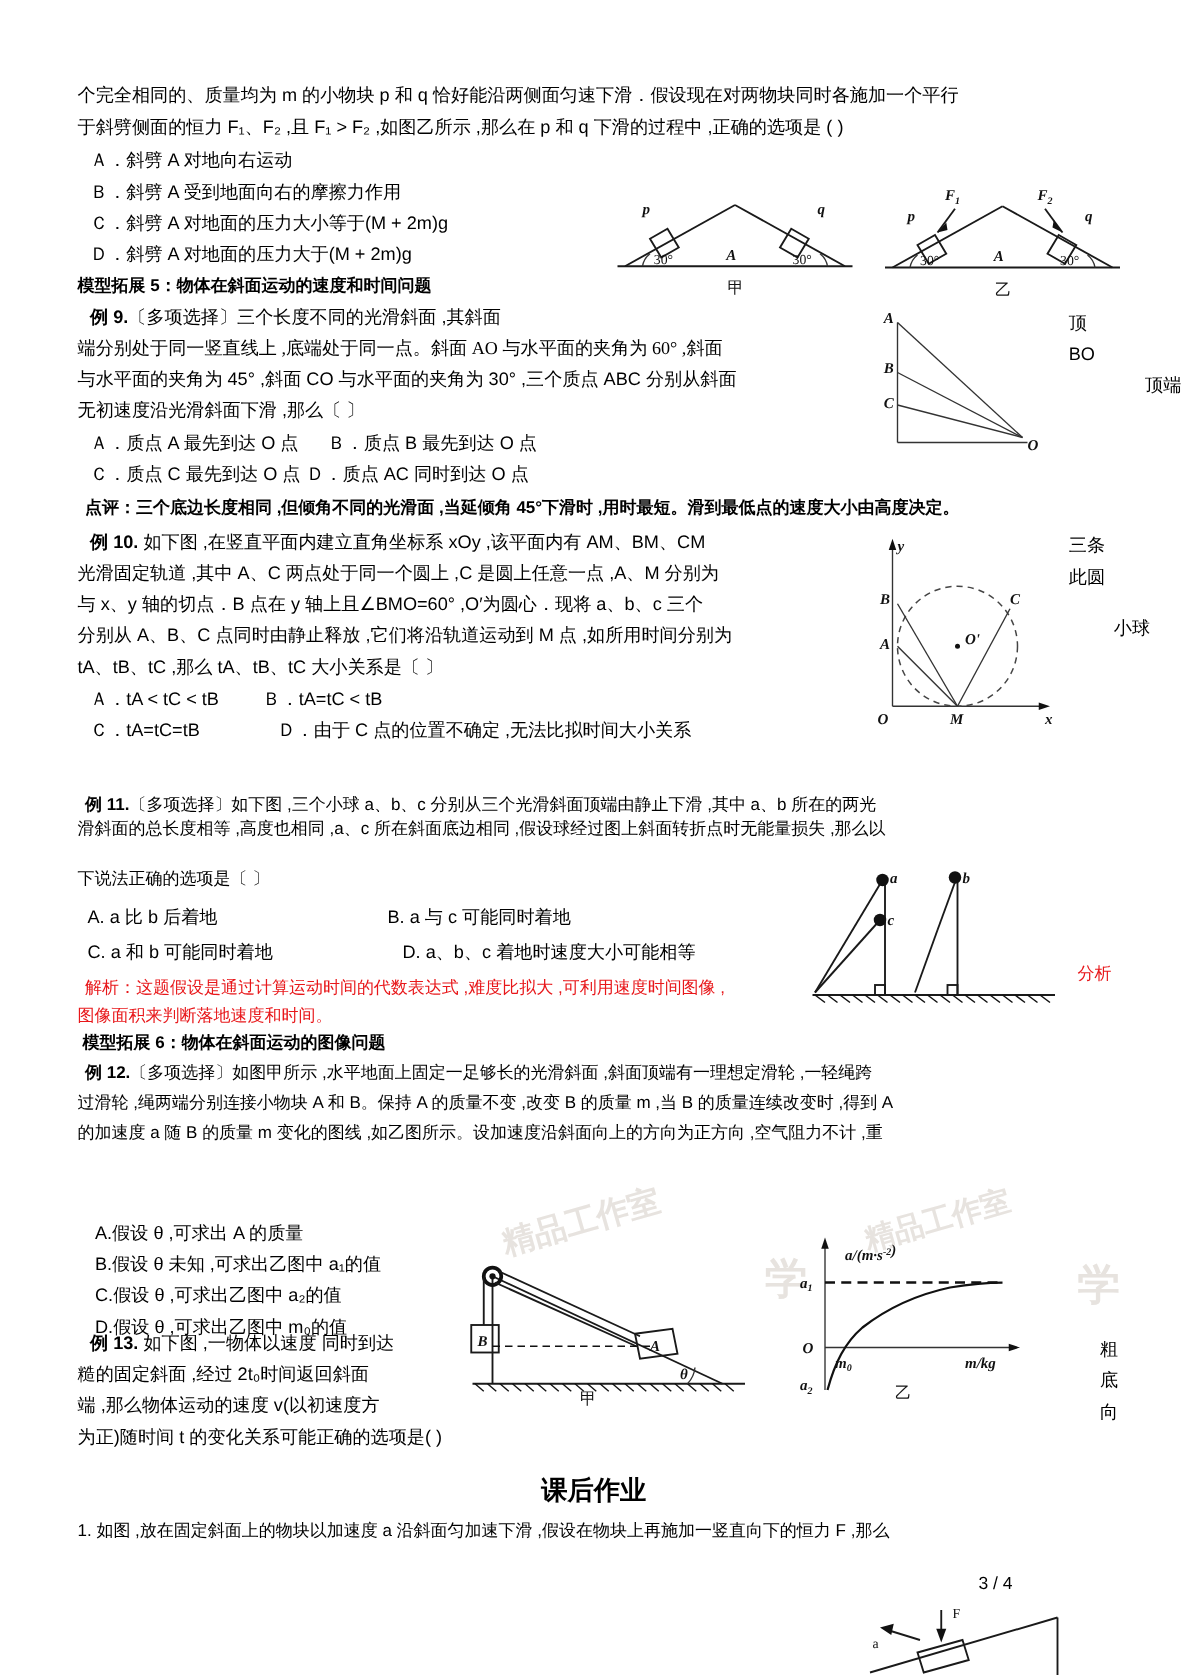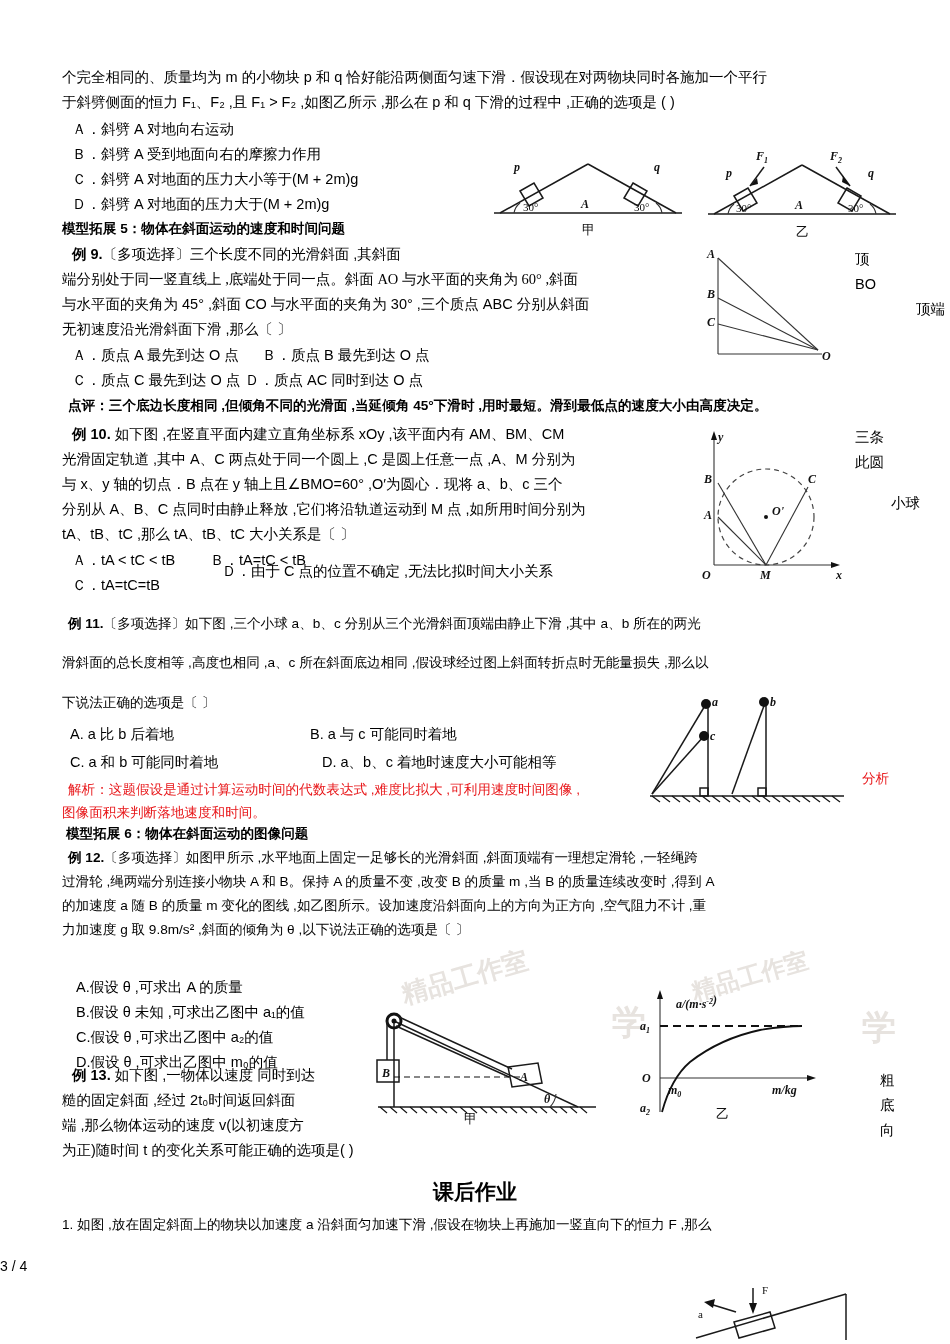--- a/index.html
+++ b/index.html
@@ -39,21 +39,21 @@
     position: absolute;
     font-family: "Liberation Sans", sans-serif;
     color: #e7e3df;
     font-weight: bold;
     pointer-events: none;
     user-select: none;
   }
   .pagenum {
     position: absolute;
     left: 0; width: 810px;
-    text-align: left;
+    text-align: right;
     font-size: 14px;
   }
   .ctr-title {
     position: absolute;
     left: 0; width: 950px;
     text-align: center;
     font-weight: bold;
     font-size: 21px;
   }
 </style>
@@ -149,21 +149,21 @@
   <div class="t body14" style="left:72px; top:427px;">
     <span class="bold">例 10.</span> <span>如下图 ,在竖直平面内建立直角坐标系 xOy ,该平面内有 AM、BM、CM</span>
   </div>
   <div class="t body14" style="left:62px; top:452px;">光滑固定轨道 ,其中 A、C 两点处于同一个圆上 ,C 是圆上任意一点 ,A、M 分别为</div>
   <div class="t body14" style="left:62px; top:477px;">与 x、y 轴的切点．B 点在 y 轴上且∠BMO=60° ,O′为圆心．现将 a、b、c 三个</div>
   <div class="t body14" style="left:62px; top:502px;">分别从 A、B、C 点同时由静止释放 ,它们将沿轨道运动到 M 点 ,如所用时间分别为</div>
   <div class="t body14" style="left:62px; top:527px;">tA、tB、tC ,那么 tA、tB、tC 大小关系是〔        〕</div>
   <div class="t body14" style="left:72px; top:553px;">Ａ．tA &lt; tC &lt; tB</div>
   <div class="t body14" style="left:210px; top:553px;">Ｂ．tA=tC &lt; tB</div>
   <div class="t body14" style="left:72px; top:578px;">Ｃ．tA=tC=tB</div>
-  <div class="t body14" style="left:222px; top:564px;">Ｄ．由于 C 点的位置不确定 ,无法比拟时间大小关系</div>
+  <div class="t body14" style="left:222px; top:578px;">Ｄ．由于 C 点的位置不确定 ,无法比拟时间大小关系</div>
 
   <div class="t body14" style="left:855px; top:430px;">三条</div>
   <div class="t body14" style="left:855px; top:455px;">此圆</div>
   <div class="t body14" style="left:855px; top:496px;margin-left:36px;">小球</div>
 
   <div class="fig" style="left:690px; top:425px;">
     <svg width="160" height="160" viewBox="0 0 160 160">
       <line class="sc-thin" x1="24" y1="140" x2="24" y2="12"></line>
       <polygon class="fl" points="24,6 21,15 27,15"></polygon>
       <line class="sc-thin" x1="24" y1="140" x2="144" y2="140"></line>
@@ -177,21 +177,21 @@
       <text class="lbl" x="14" y="94">A</text>
       <text class="lbl" x="118" y="58">C</text>
       <text class="lbl" x="82" y="90">O'</text>
       <text class="lbl" x="70" y="154">M</text>
       <text class="lbl" x="12" y="154">O</text>
       <text class="lbl" x="146" y="154">x</text>
       <text class="lbl" x="28" y="16">y</text>
     </svg>
   </div>
 
-  <div class="t body13" style="left:68px; top:617px;text-align:right;">
+  <div class="t body13" style="left:68px; top:637px;text-align:right;">
     <span class="bold">例 11.</span><span>〔多项选择〕</span><span>如下图 ,三个小球 a、b、c 分别从三个光滑斜面顶端由静止下滑 ,其中 a、b 所在的两光</span>
   </div>
   <div class="t body13" style="left:62px; top:656px;">滑斜面的总长度相等 ,高度也相同 ,a、c 所在斜面底边相同 ,假设球经过图上斜面转折点时无能量损失 ,那么以</div>
   <div class="t body13" style="left:62px; top:696px;">下说法正确的选项是〔    〕</div>
   <div class="t body14" style="left:70px; top:727px;">A. a 比 b 后着地</div>
   <div class="t body14" style="left:310px; top:727px;">B. a 与 c 可能同时着地</div>
   <div class="t body14" style="left:70px; top:755px;">C. a 和 b 可能同时着地</div>
   <div class="t body14" style="left:322px; top:755px;">D. a、b、c 着地时速度大小可能相等</div>
   <div class="t body13 red" style="left:68px; top:783px;">解析：这题假设是通过计算运动时间的代数表达式 ,难度比拟大 ,可利用速度时间图像 ,</div>
   <div class="t body13 red" style="left:62px; top:806px;">图像面积来判断落地速度和时间。</div>
@@ -240,21 +240,20 @@
     </svg>
   </div>
 
   <div class="t body13 bold" style="left:66px; top:827px;">模型拓展 6：物体在斜面运动的图像问题</div>
 
   <div class="t body13" style="left:68px; top:851px;">
     <span class="bold">例 12.</span><span>〔多项选择〕</span><span>如图甲所示 ,水平地面上固定一足够长的光滑斜面 ,斜面顶端有一理想定滑轮 ,一轻绳跨</span>
   </div>
   <div class="t body13" style="left:62px; top:875px;">过滑轮 ,绳两端分别连接小物块 A 和 B。保持 A 的质量不变 ,改变 B 的质量 m ,当 B 的质量连续改变时 ,得到 A</div>
   <div class="t body13" style="left:62px; top:899px;">的加速度 a 随 B 的质量 m 变化的图线 ,如乙图所示。设加速度沿斜面向上的方向为正方向 ,空气阻力不计 ,重</div>
-  <div class="t body13" style="left:62px; top:923px;">力加速度 g 取 9.8m/s² ,斜面的倾角为 θ ,以下说法正确的选项是〔   〕</div>
   <div class="t body13" style="left:62px; top:955px;"></div>
 
   <div class="t body14" style="left:76px; top:980px;">A.假设 θ ,可求出 A 的质量</div>
   <div class="t body14" style="left:76px; top:1005px;">B.假设 θ 未知 ,可求出乙图中 a₁的值</div>
   <div class="t body14" style="left:76px; top:1030px;">C.假设 θ ,可求出乙图中 a₂的值</div>
   <div class="t body14" style="left:76px; top:1055px;">D.假设 θ ,可求出乙图中 m₀的值</div>
 
   <div class="wm" style="left:400px; top:960px; font-size:26px; transform:rotate(-16deg);">精品工作室</div>
   <div class="wm" style="left:690px; top:960px; font-size:24px; transform:rotate(-16deg);">精品工作室</div>
   <div class="wm" style="left:862px; top:1005px; font-size:34px;">学</div>

